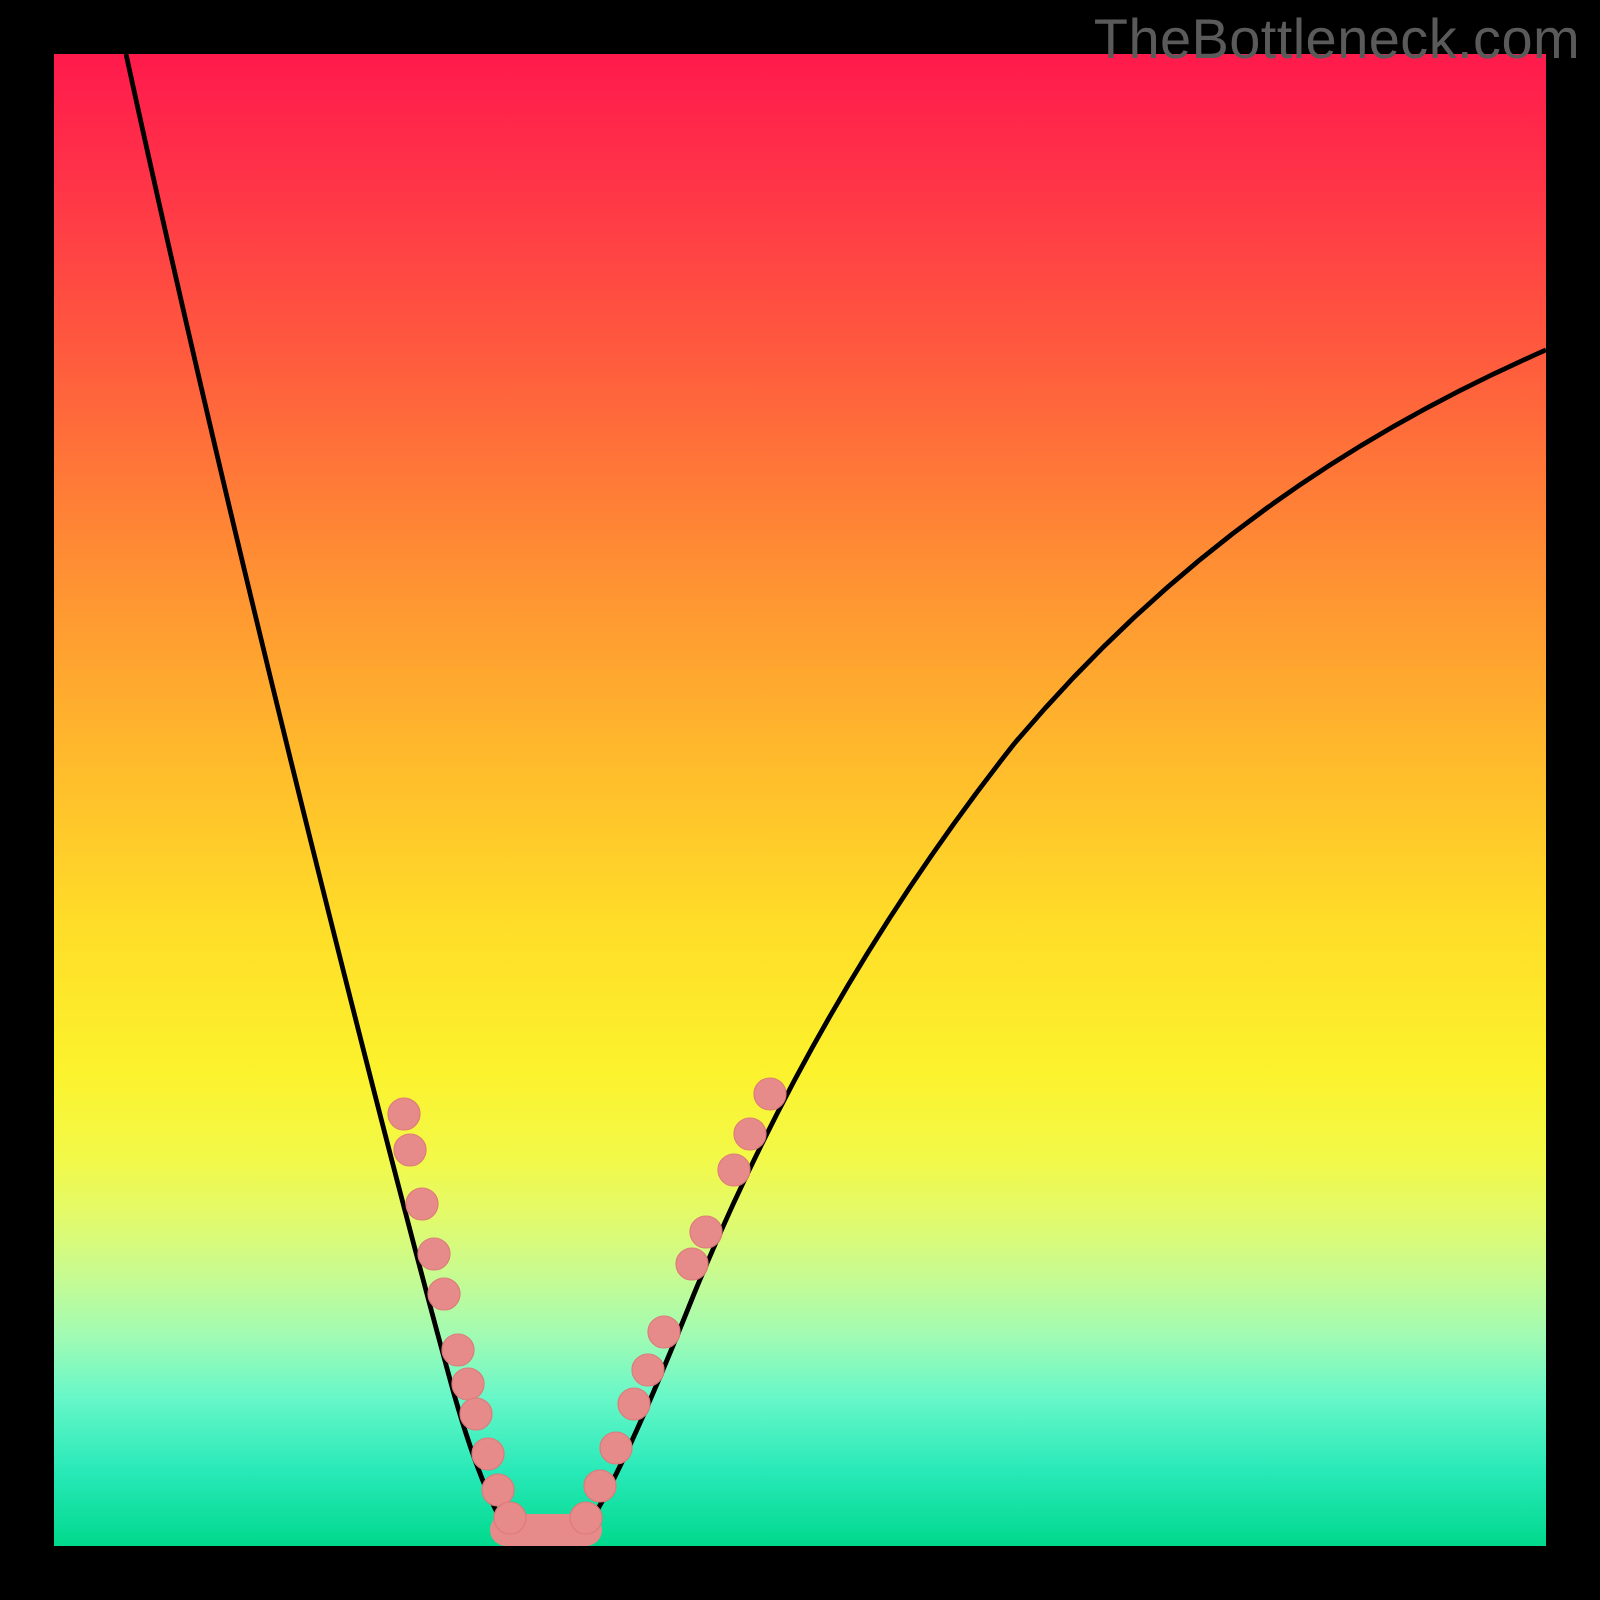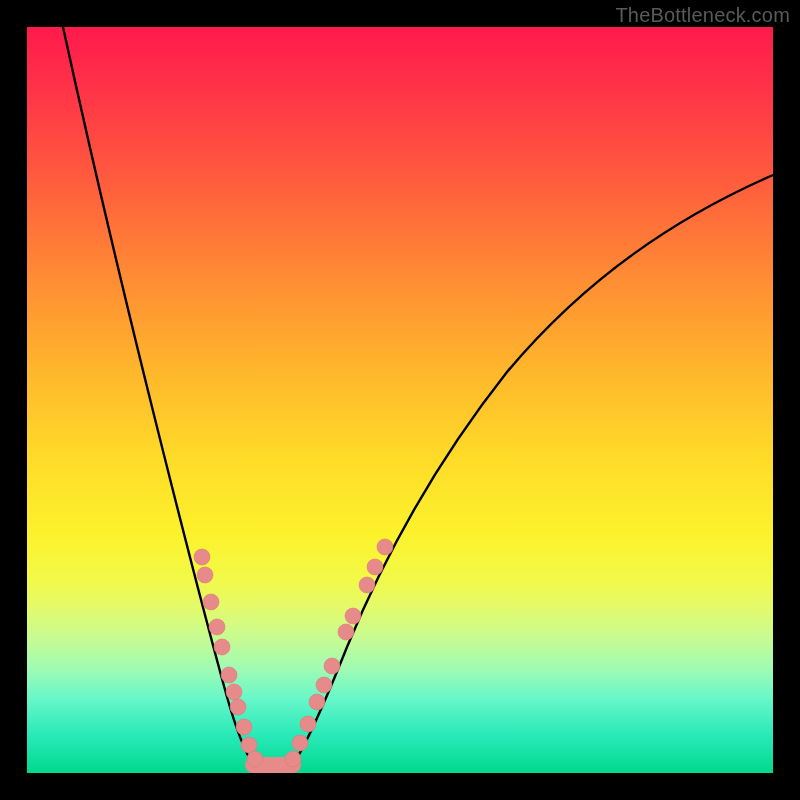--- a/index.html
+++ b/index.html
@@ -32,21 +32,21 @@
       #68f7c8 90%,
       #28e9b8 95%,
       #00d98c 100%);
     overflow: hidden;
   }
   .watermark {
     position: absolute;
     top: 4px;
     right: 10px;
     color: #5a5a5a;
-    font-size: 20px;
+    font-size: 28px;
     font-weight: 500;
     letter-spacing: 0.2px;
     z-index: 5;
   }
   svg.curve {
     position: absolute;
     left: 0;
     top: 0;
     width: 746px;
     height: 746px;

